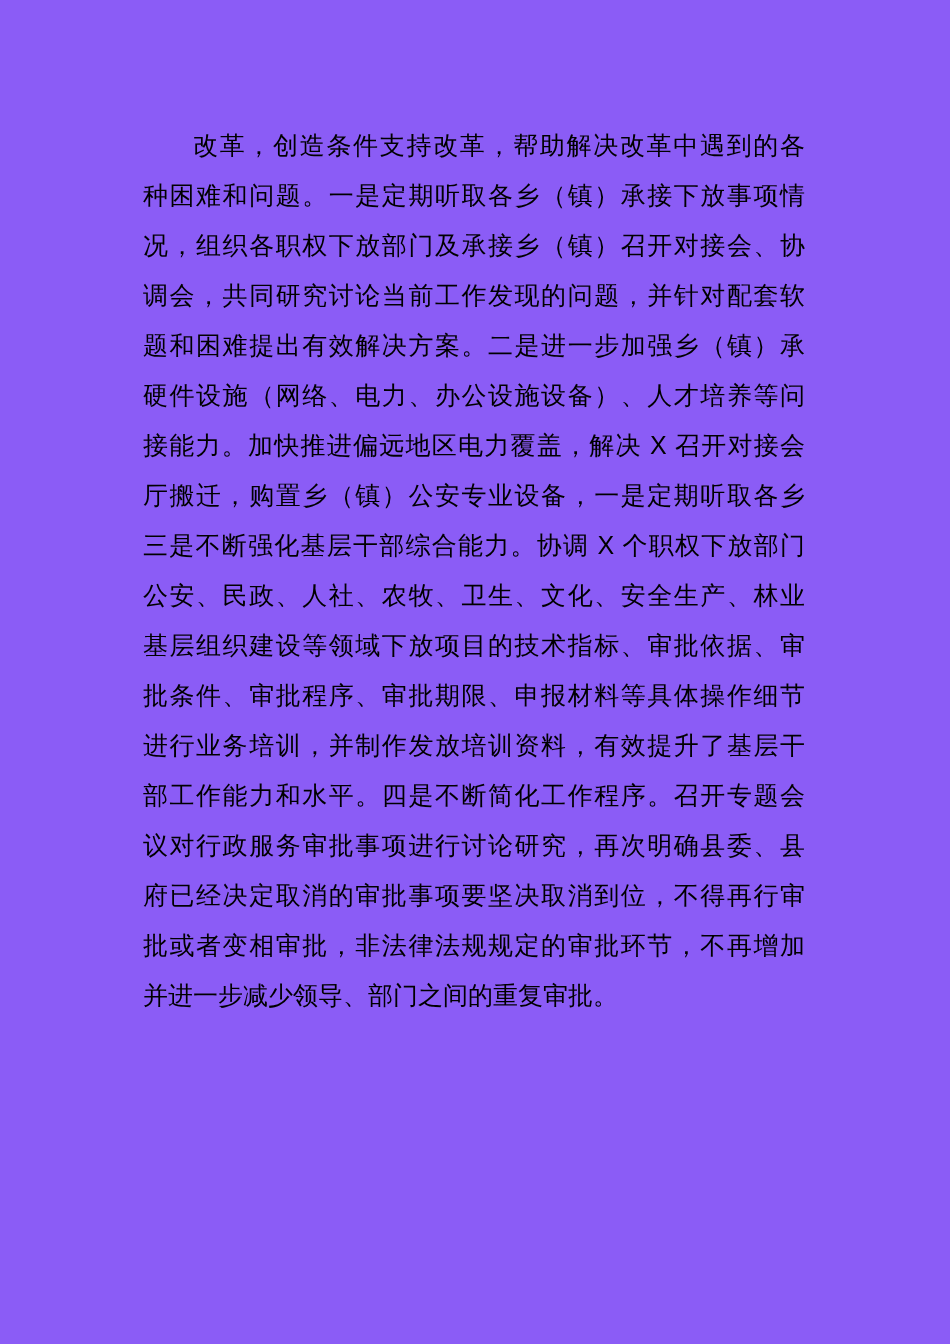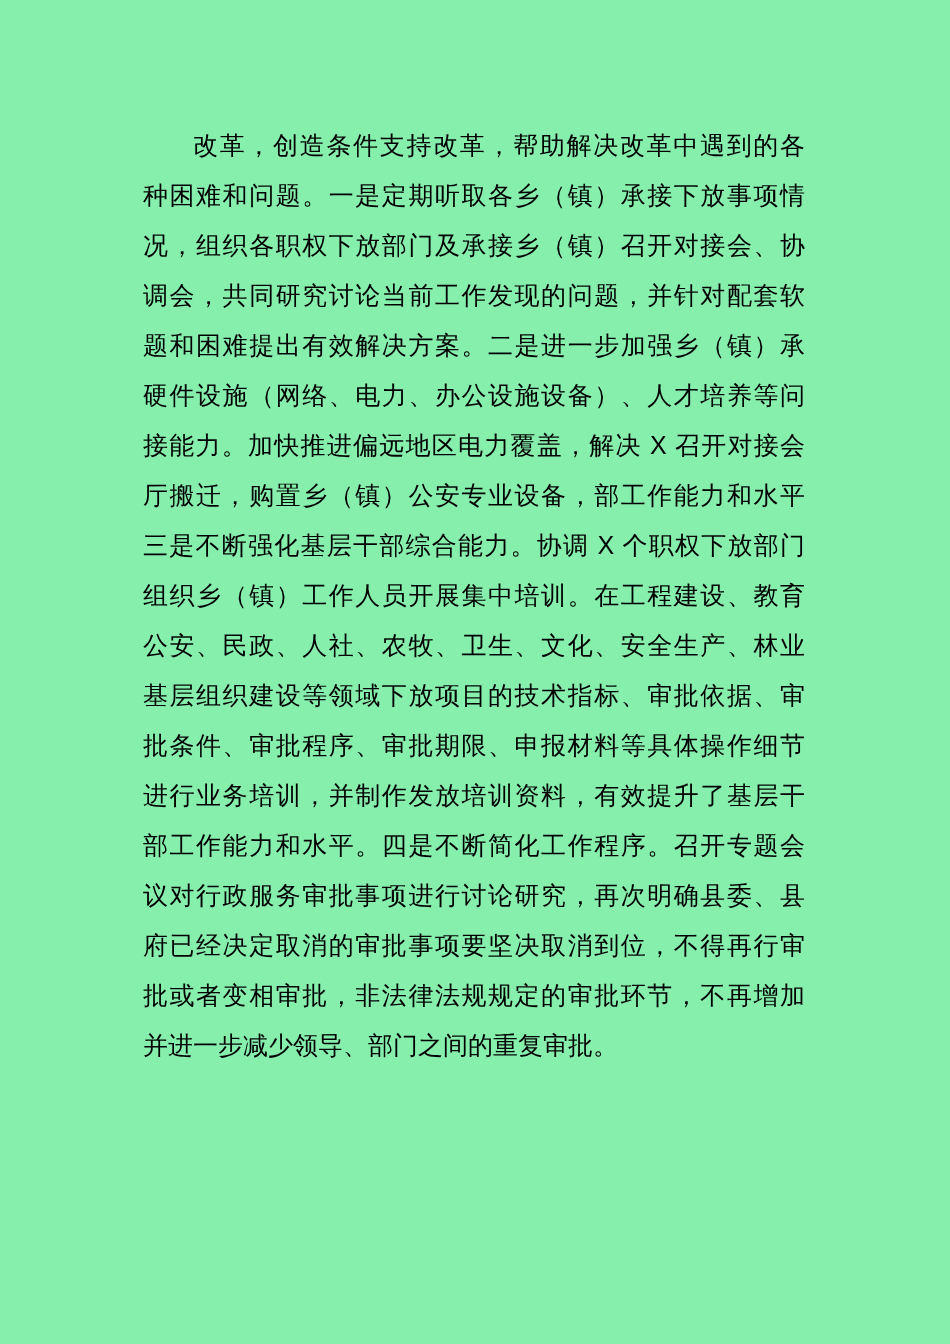--- a/index.html
+++ b/index.html
@@ -4,21 +4,21 @@
 <style>
   html, body {
     margin: 0;
     padding: 0;
     background: #ffffff;
   }
   .page {
     position: relative;
     width: 950px;
     height: 1344px;
-    background: #86efac;
+    background: #8b5cf6;
     overflow: hidden;
   }
   .textblock {
     position: absolute;
     left: 143px;
     top: 120px;
     width: 662px;
     color: #000000;
     font-family: "Liberation Sans", "DejaVu Sans", sans-serif;
     font-size: 25px;
@@ -46,23 +46,22 @@
 <div class="page">
   <div class="textblock" id="textblock">
       <div>
         <div class="line indent"><span class="seg">改革，创造条件支持改革，帮助解决改革中遇到的各</span></div>
         <div class="line"><span class="seg">种困难和问题。一是定期听取各乡（镇）承接下放事项情</span></div>
         <div class="line"><span class="seg">况，组织各职权下放部门及承接乡（镇）召开对接会、协</span></div>
         <div class="line"><span class="seg">调会，共同研究讨论当前工作发现的问题，并针对配套软</span></div>
         <div class="line"><span class="seg">题和困难提出有效解决方案。二是进一步加强乡（镇）承</span></div>
         <div class="line"><span class="seg">硬件设施（网络、电力、办公设施设备）、人才培养等问</span></div>
         <div class="line"><span class="seg">接能力。加快推进偏远地区电力覆盖，解决 X 召开对接会</span></div>
-        <div class="line"><span class="seg">厅搬迁，购置乡（镇）公安专业设备，部工作能力和水平</span></div>
+        <div class="line"><span class="seg">厅搬迁，购置乡（镇）公安专业设备，一是定期听取各乡</span></div>
         <div class="line"><span class="seg">三是不断强化基层干部综合能力。协调 X 个职权下放部门</span></div>
-        <div class="line"><span class="seg">组织乡（镇）工作人员开展集中培训。在工程建设、教育</span></div>
         <div class="line"><span class="seg">公安、民政、人社、农牧、卫生、文化、安全生产、林业</span></div>
         <div class="line"><span class="seg">基层组织建设等领域下放项目的技术指标、审批依据、审</span></div>
         <div class="line"><span class="seg">批条件、审批程序、审批期限、申报材料等具体操作细节</span></div>
         <div class="line"><span class="seg">进行业务培训，并制作发放培训资料，有效提升了基层干</span></div>
         <div class="line"><span class="seg">部工作能力和水平。四是不断简化工作程序。召开专题会</span></div>
         <div class="line"><span class="seg">议对行政服务审批事项进行讨论研究，再次明确县委、县</span></div>
         <div class="line"><span class="seg">府已经决定取消的审批事项要坚决取消到位，不得再行审</span></div>
         <div class="line"><span class="seg">批或者变相审批，非法律法规规定的审批环节，不再增加</span></div>
         <div class="line no-stretch"><span class="seg">并进一步减少领导、部门之间的重复审批。</span></div>
       </div>

